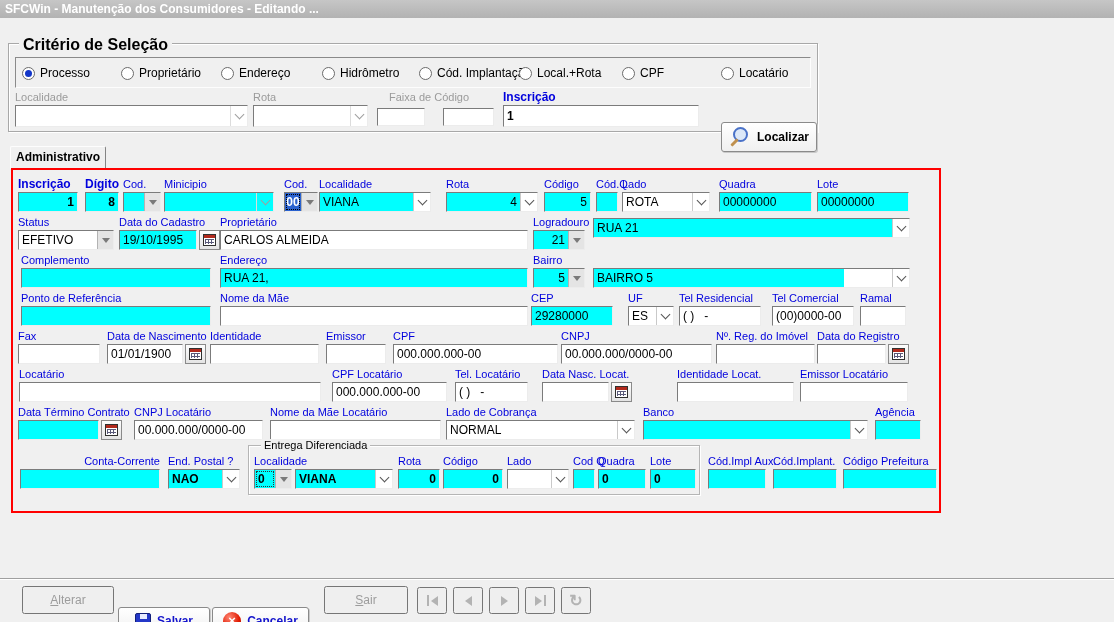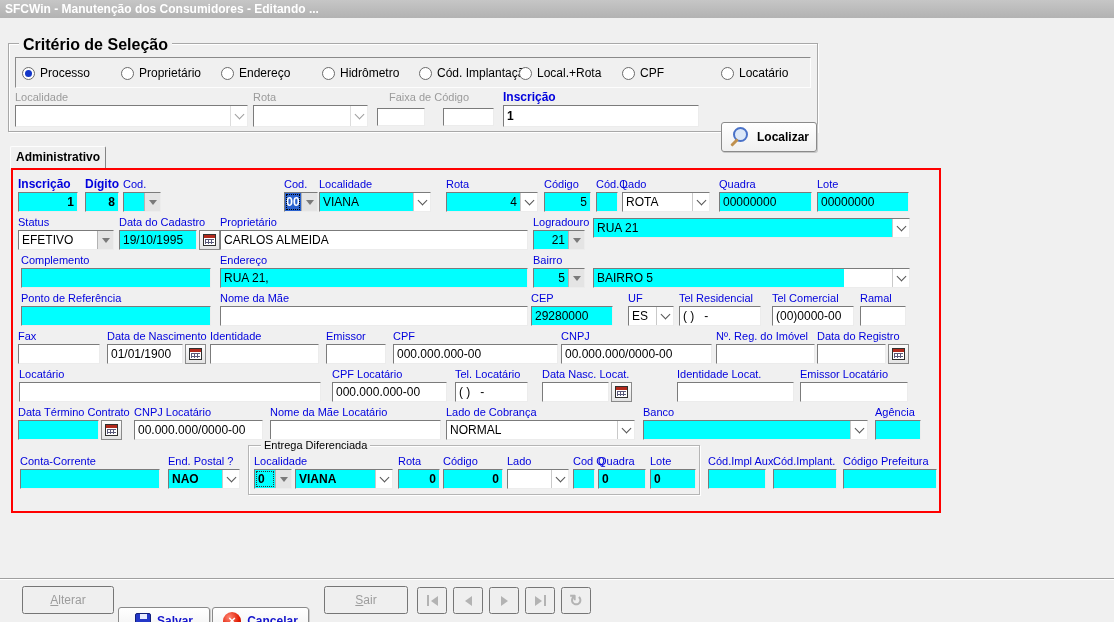--- a/index.html
+++ b/index.html
@@ -215,20 +215,27 @@
           <span class="val cyan right bold">8</span>
         </div>
     </div>
     <div class="fg" style="left:110px; top:8px; width:38px;">
       <span class="lbl">Cod.</span>
       <div class="ctl">
         <span class="val cyan"></span>
         <span class="arr"></span>
       </div>
     </div>
+    <div class="fg" style="left:151px; top:8px; width:110px;">
+      <span class="lbl">Minicipio</span>
+      <div class="ctl">
+        <span class="val cyan"></span>
+        <span class="chev dis" style="background:var(--field_cyan,#0ff);"></span>
+      </div>
+    </div>
     <div class="fg" style="left:271px; top:8px; width:34px;">
       <span class="lbl">Cod.</span>
       <div class="ctl">
         <span class="val sel">00</span>
         <span class="arr"></span>
       </div>
     </div>
     <div class="fg" style="left:306px; top:8px; width:112px;">
       <span class="lbl">Localidade</span>
       <div class="ctl">
@@ -525,21 +532,21 @@
       <span class="lbl">Agência</span>
       <div class="ctl">
           <span class="val cyan"></span>
         </div>
     </div>
 
     <div class="groupbox2" style="left:235px; top:275px; width:452px; height:50px;">
       <span class="gb2-title">Entrega Diferenciada</span>
     </div>
 
-    <div class="fg" style="left:7px; top:285px; width:140px;">
+    <div class="fg" style="left:7px; top:285px; width:140px;text-align:right;">
       <span class="lbl">Conta-Corrente</span>
       <div class="ctl">
           <span class="val cyan"></span>
         </div>
     </div>
     <div class="fg" style="left:155px; top:285px; width:72px;">
       <span class="lbl">End. Postal ?</span>
       <div class="ctl">
         <span class="val cyan bold">NAO</span>
         <span class="chev"></span>

